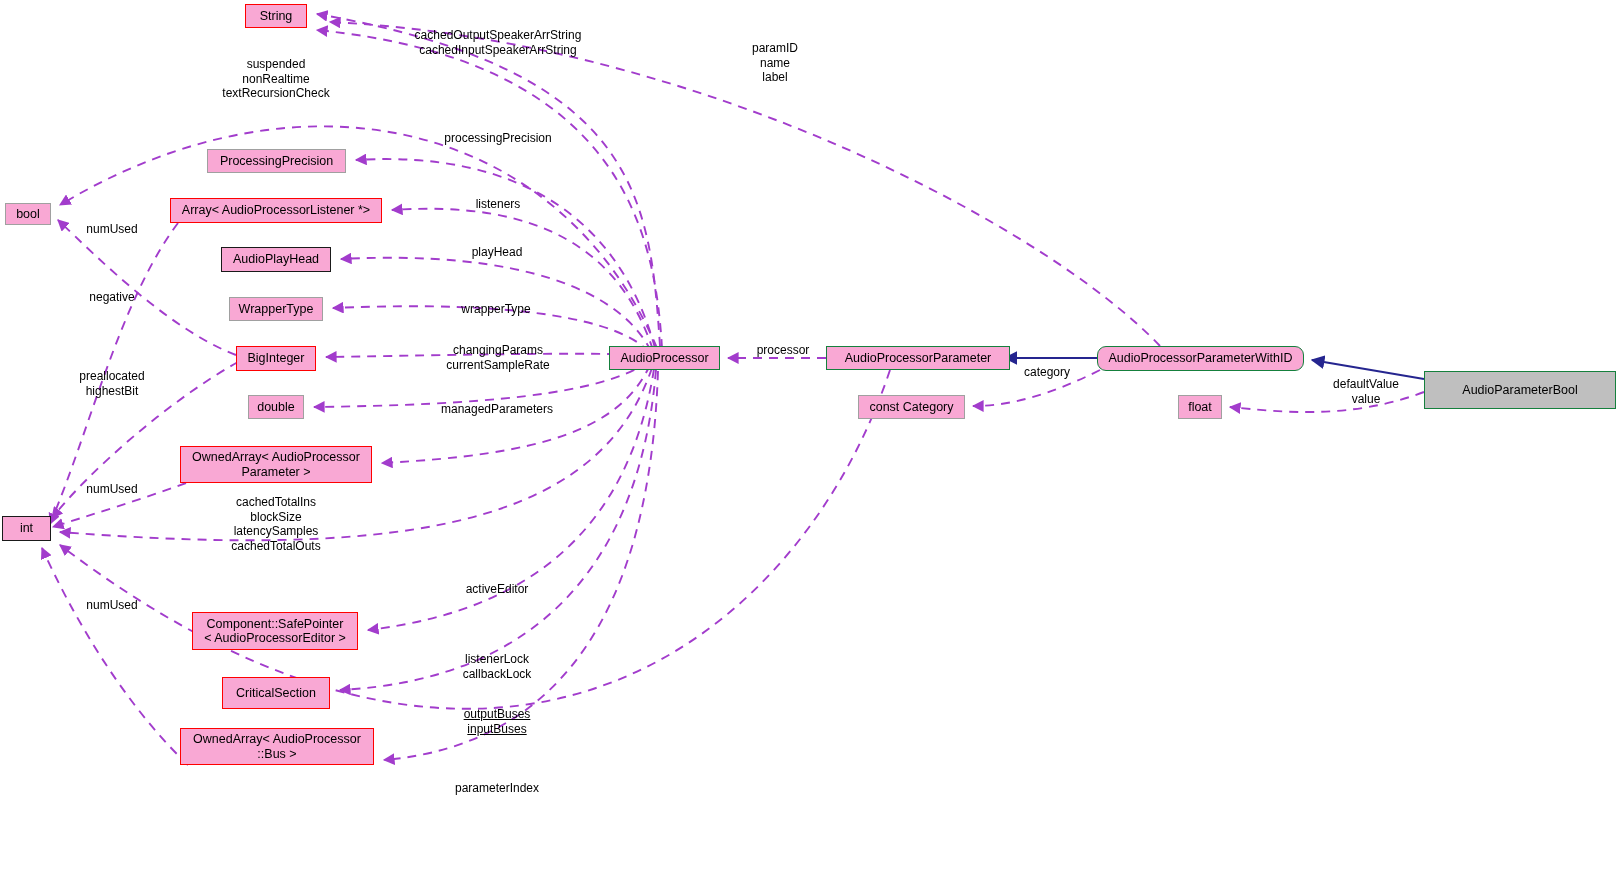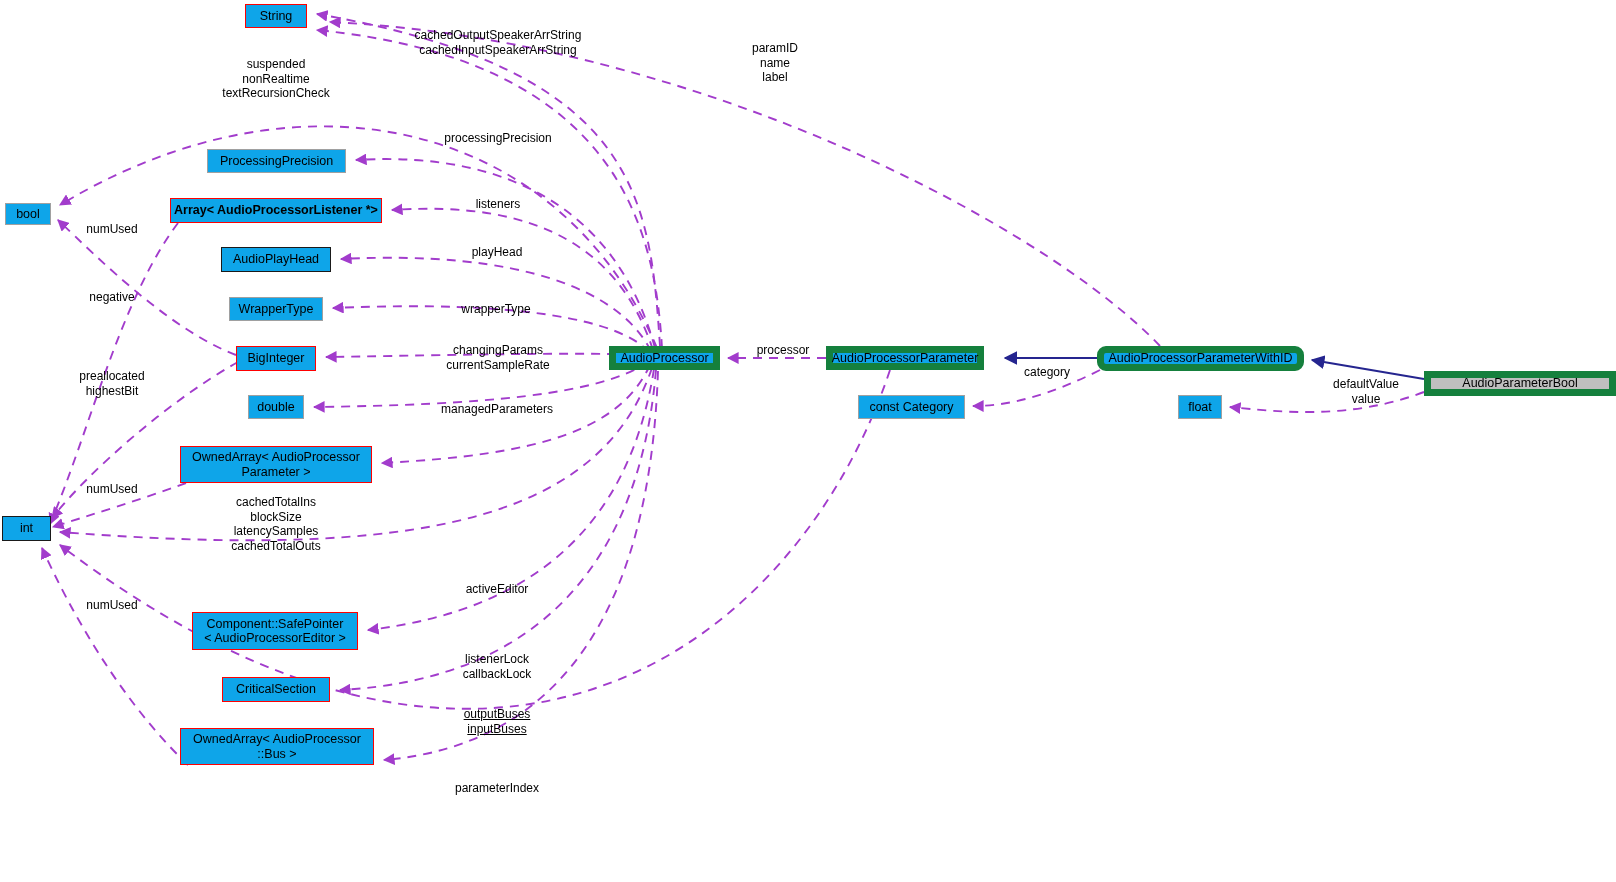--- a/index.html
+++ b/index.html
@@ -1,24 +1,24 @@
 <!DOCTYPE html>
 <html><head>
 <meta charset="utf-8">
 <style>
   html,body{margin:0;padding:0;background:#ffffff;}
   body{width:1616px;height:882px;font-family:"Liberation Sans",sans-serif;overflow:hidden;}
   #diagram{position:relative;width:1616px;height:882px;}
   svg.layer{position:absolute;left:0;top:0;width:1616px;height:882px;}
   .node{position:absolute;box-sizing:border-box;display:flex;align-items:center;justify-content:center;
-        background:#0ea5e9;font-size:12.5px;color:#000;line-height:14.5px;text-align:center;white-space:pre;}
+        background:#f9a8d4;font-size:12.5px;color:#000;line-height:14.5px;text-align:center;white-space:pre;}
   .b-gray{border:1px solid #a0a0a0;}
   .b-black{border:1px solid #1a1a1a;}
   .b-red{border:1.5px solid #ff0000;}
-  .b-dark{border:7px solid #15803d;}
+  .b-dark{border:1px solid #15803d;}
   .filled{background:#bfbfbf;}
   .edge-label{position:absolute;font-size:12px;color:#000;line-height:14.5px;text-align:center;
         white-space:pre;transform:translateX(-50%);}
 </style>
 </head>
 <body>
 
 <div id="diagram">
 
   <svg class="layer" viewBox="0 0 1616 882">
@@ -84,39 +84,39 @@
     <g fill="none" stroke="#25258f" stroke-width="2.1" marker-end="url(#nArrow)">
       <path d="M 1097 358 L 1005 358"></path>
       <path d="M 1424 379 L 1312 360"></path>
     </g>
   </svg>
 
   <div id="nodes">
       <div class="node b-red" style="left: 245px; top: 4px; width: 62px; height: 24px;">String</div>
       <div class="node b-gray" style="left: 5px; top: 203px; width: 46px; height: 22px;">bool</div>
       <div class="node b-gray" style="left: 207px; top: 149px; width: 139px; height: 24px;">ProcessingPrecision</div>
-      <div class="node b-red" style="left: 170px; top: 198px; width: 212px; height: 25px; font-weight: bold;">Array&lt; AudioProcessorListener *&gt;</div>
+      <div class="node b-red" style="left: 170px; top: 198px; width: 212px; height: 25px;">Array&lt; AudioProcessorListener *&gt;</div>
       <div class="node b-black" style="left: 221px; top: 247px; width: 110px; height: 25px;">AudioPlayHead</div>
       <div class="node b-gray" style="left: 229px; top: 297px; width: 94px; height: 24px;">WrapperType</div>
       <div class="node b-red" style="left: 236px; top: 346px; width: 80px; height: 25px;">BigInteger</div>
       <div class="node b-gray" style="left: 248px; top: 395px; width: 56px; height: 24px;">double</div>
       <div class="node b-red" style="left: 180px; top: 446px; width: 192px; height: 37px;">OwnedArray&lt; AudioProcessor
 Parameter &gt;</div>
       <div class="node b-black" style="left: 2px; top: 516px; width: 49px; height: 25px;">int</div>
       <div class="node b-red" style="left: 192px; top: 612px; width: 166px; height: 38px;">Component::SafePointer
 &lt; AudioProcessorEditor &gt;</div>
-      <div class="node b-red" style="left: 222px; top: 677px; width: 108px; height: 25px;">CriticalSection</div>
+      <div class="node b-red" style="left: 222px; top: 677px; width: 108px; height: 32px;">CriticalSection</div>
       <div class="node b-red" style="left: 180px; top: 728px; width: 194px; height: 37px;">OwnedArray&lt; AudioProcessor
 ::Bus &gt;</div>
       <div class="node b-dark" style="left: 609px; top: 346px; width: 111px; height: 24px;">AudioProcessor</div>
-      <div class="node b-dark" style="left: 826px; top: 346px; width: 158px; height: 24px; text-align: right;">AudioProcessorParameter</div>
+      <div class="node b-dark" style="left: 826px; top: 346px; width: 184px; height: 24px; text-align: right;">AudioProcessorParameter</div>
       <div class="node b-gray" style="left: 858px; top: 395px; width: 107px; height: 24px; text-align: right;">const Category</div>
       <div class="node b-dark" style="left: 1097px; top: 346px; width: 207px; height: 25px; border-radius: 9px;">AudioProcessorParameterWithID</div>
       <div class="node b-gray" style="left: 1178px; top: 395px; width: 44px; height: 24px;">float</div>
-      <div class="node b-dark filled" style="left: 1424px; top: 371px; width: 192px; height: 25px;">AudioParameterBool</div>
+      <div class="node b-dark filled" style="left: 1424px; top: 371px; width: 192px; height: 38px;">AudioParameterBool</div>
     </div>
   <div id="labels">
       <div class="edge-label" style="left: 498px; top: 28px;">cachedOutputSpeakerArrString
 cachedInputSpeakerArrString</div>
       <div class="edge-label" style="left: 775px; top: 41px;">paramID
 name
 label</div>
       <div class="edge-label" style="left: 276px; top: 57px;">suspended
 nonRealtime
 textRecursionCheck</div>

